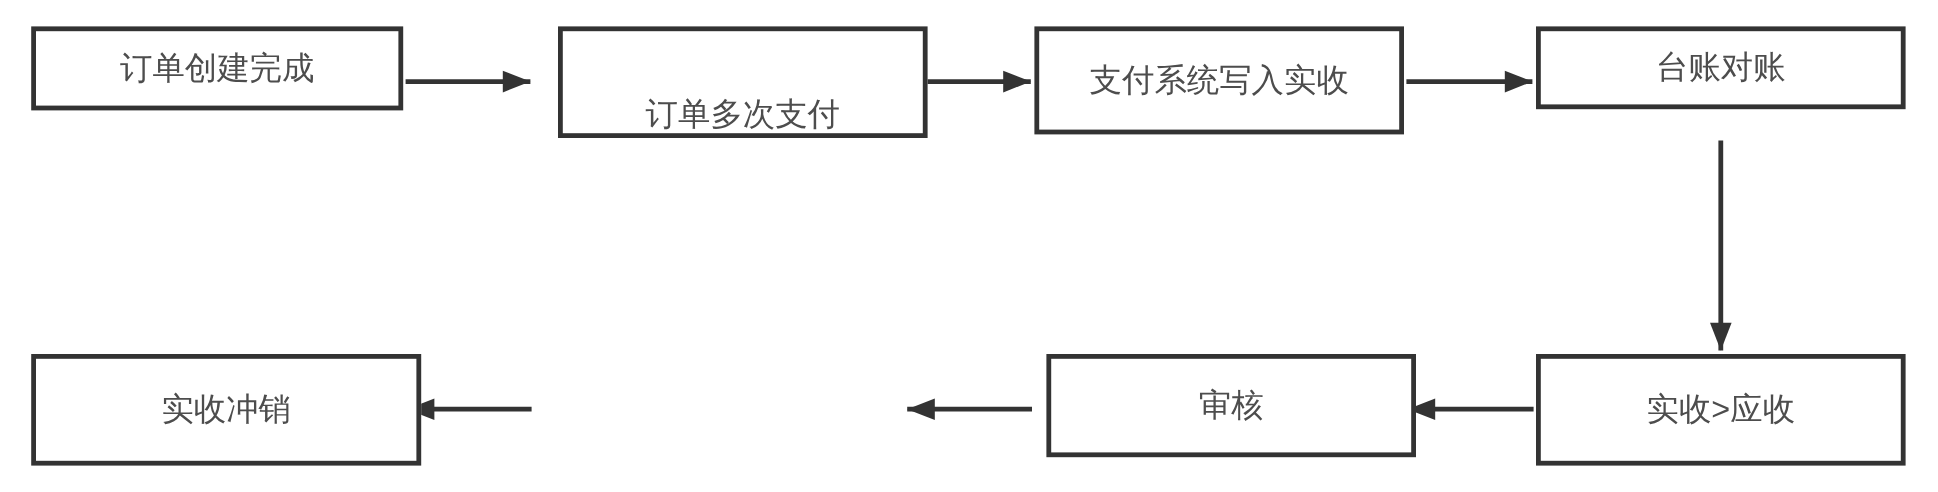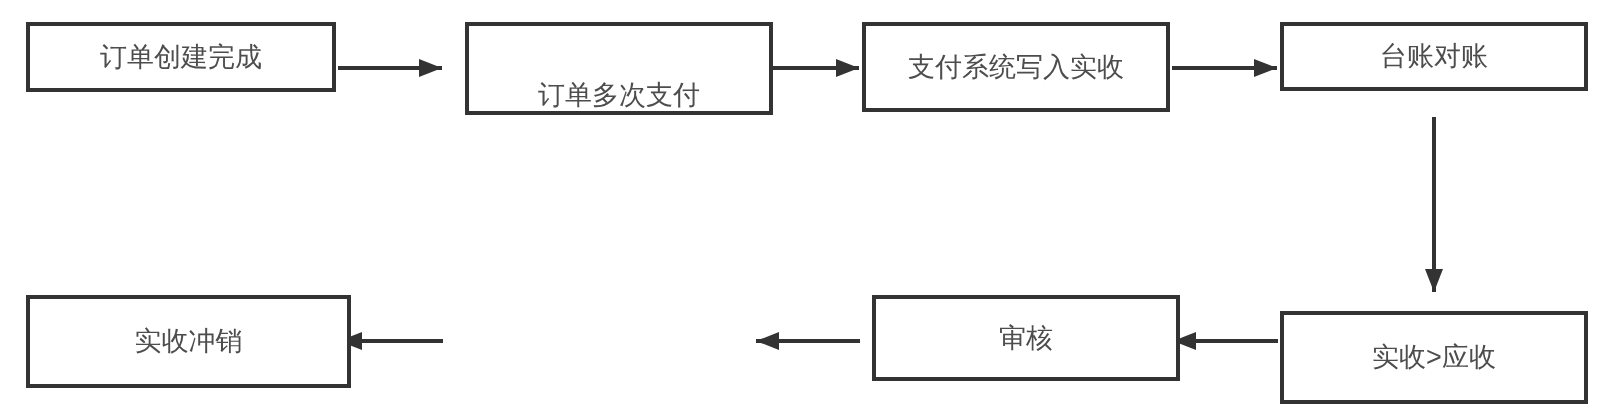--- a/index.html
+++ b/index.html
@@ -71,21 +71,21 @@
   </div>
 
   <div class="node" style="left:862px; top:22px;  width:308px; height:90px;">
     <span>支付系统写入实收</span>
   </div>
 
   <div class="node" style="left:1280px; top:22px; width:308px; height:69px;">
     <span>台账对账</span>
   </div>
 
-  <div class="node" style="left:1280px; top:295px; width:308px; height:93px;margin-top:16px;">
+  <div class="node" style="left:1280px; top:295px; width:308px; height:93px;">
     <span>实收&gt;应收</span>
   </div>
 
   <div class="node" style="left:862px; top:295px; width:308px; height:86px;margin-left:10px;">
     <span>审核</span>
   </div>
 
 
   <div class="node" style="left:26px;  top:295px; width:325px; height:93px;">
     <span>实收冲销</span>

